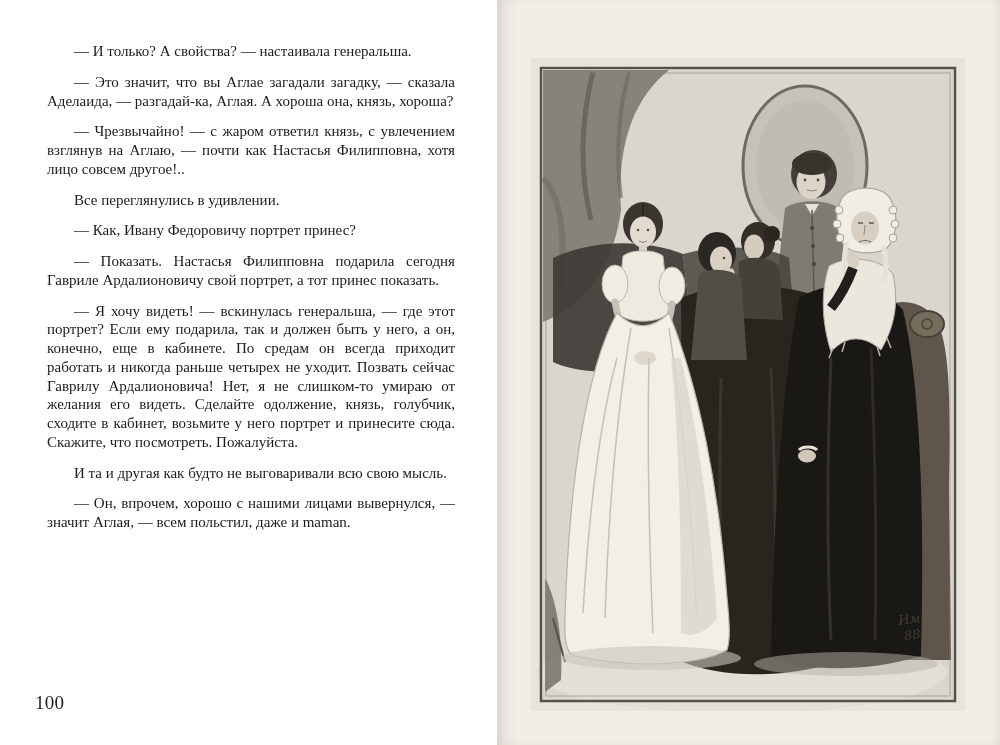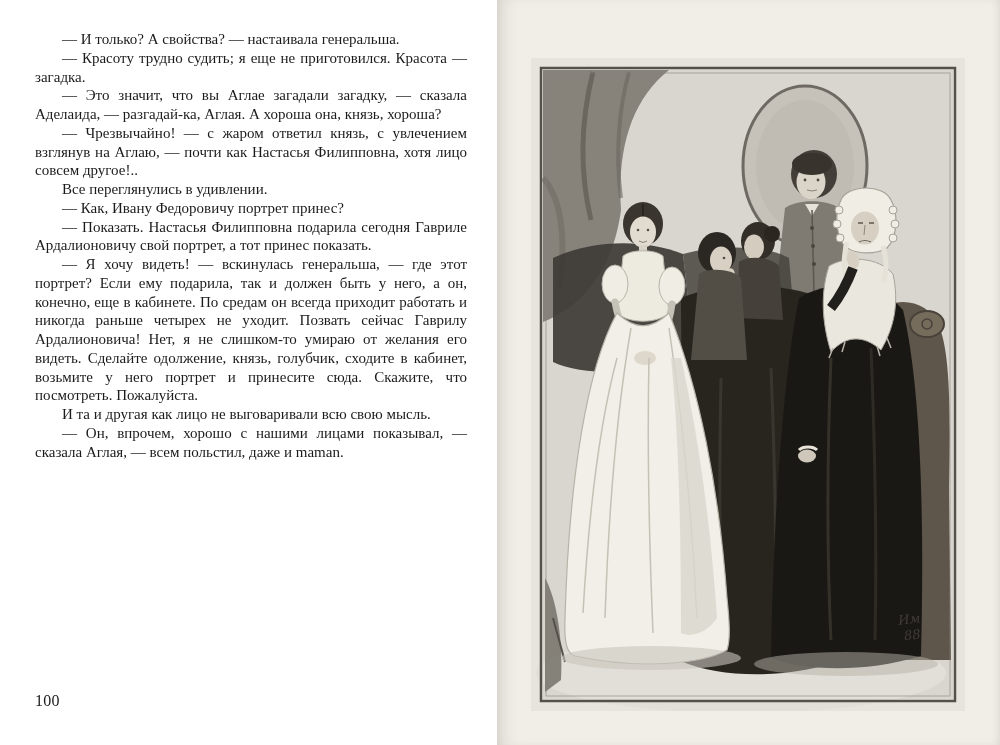--- a/index.html
+++ b/index.html
@@ -11,51 +11,50 @@
     color:#1b1b1b;
   }
   .left-page {
     position:absolute; left:0; top:0; width:497px; height:745px;
     background:#ffffff;
   }
   .text-column {
     position:absolute; left:35px; top:30px; width:432px;
     font-size:15px; line-height:1.25; text-align:justify;
   }
-  .text-column p.para { margin:0; text-indent:1.8em; }
+  .text-column p.para { margin:12px; text-indent:1.8em; }
   .page-number {
     position:absolute; left:35px; top:692px;
-    font-size:16px; letter-spacing:.3px;
+    font-size:19px; letter-spacing:.3px;
   }
   .right-page {
     position:absolute; left:497px; top:0; width:503px; height:745px;
     background:#f1eee7;
     box-shadow: inset 14px 0 20px -14px rgba(60,55,45,.25),
                 inset -7px 0 10px -7px rgba(60,55,45,.15);
   }
   .illustration {
     position:absolute; left:34px; top:58px; width:434px; height:653px;
   }
   .illustration svg { display:block; width:100%; height:100%; }
 </style>
 </head>
 <body>
 
 <div class="left-page">
   <div class="text-column">
       <p class="para">— И только? А свойства? — настаивала генеральша.</p>
-      <p class="para">— Красоту трудно судить; я еще не приготовился. Красота — загадка.</p>
       <p class="para">— Это значит, что вы Аглае загадали загадку, — сказала Аделаида, — разгадай-ка, Аглая. А хороша она, князь, хороша?</p>
       <p class="para">— Чрезвычайно! — с жаром ответил князь, с увлечением взглянув на Аглаю, — почти как Настасья Филипповна, хотя лицо совсем другое!..</p>
       <p class="para">Все переглянулись в удивлении.</p>
       <p class="para">— Как, Ивану Федоровичу портрет принес?</p>
       <p class="para">— Показать. Настасья Филипповна подарила сегодня Гавриле Ардалионовичу свой портрет, а тот принес показать.</p>
       <p class="para">— Я хочу видеть! — вскинулась генеральша, — где этот портрет? Если ему подарила, так и должен быть у него, а он, конечно, еще в кабинете. По средам он всегда приходит работать и никогда раньше четырех не уходит. Позвать сейчас Гаврилу Ардалионовича! Нет, я не слишком-то умираю от желания его видеть. Сделайте одолжение, князь, голубчик, сходите в кабинет, возьмите у него портрет и принесите сюда. Скажите, что посмотреть. Пожалуйста.</p>
-      <p class="para">И та и другая как лицо не выговаривали всю свою мысль.</p>
-      <p class="para">— Он, впрочем, хорошо с нашими лицами показывал, — сказала Аглая, — всем польстил, даже и maman.</p>
+      <p class="para">И та и другая как будто не выговаривали всю свою мысль.</p>
+      <p class="para">— Он, впрочем, хорошо с нашими лицами вывернулся, — значит Аглая, — всем польстил, даже и maman.</p>
     </div>
   <div class="page-number">100</div>
 </div>
 
 <div class="right-page">
   <div class="illustration">
     <svg viewBox="0 0 434 653" xmlns="http://www.w3.org/2000/svg">
 
       <rect x="0" y="0" width="434" height="653" fill="#e7e4dd"></rect>
 

